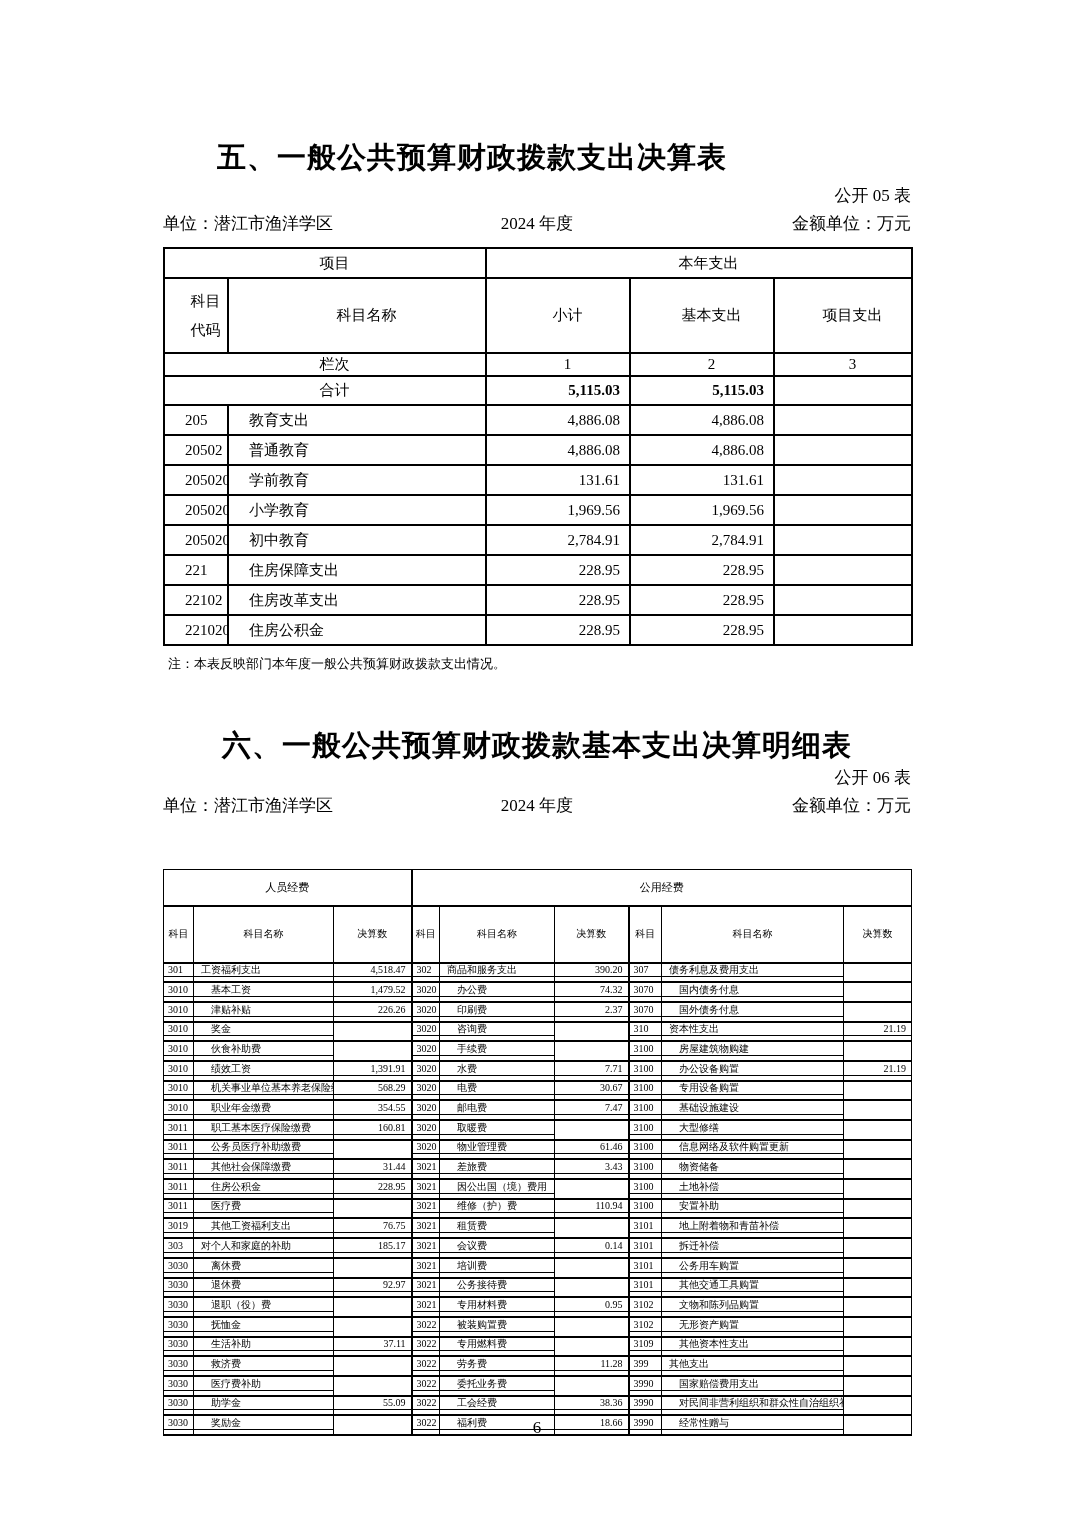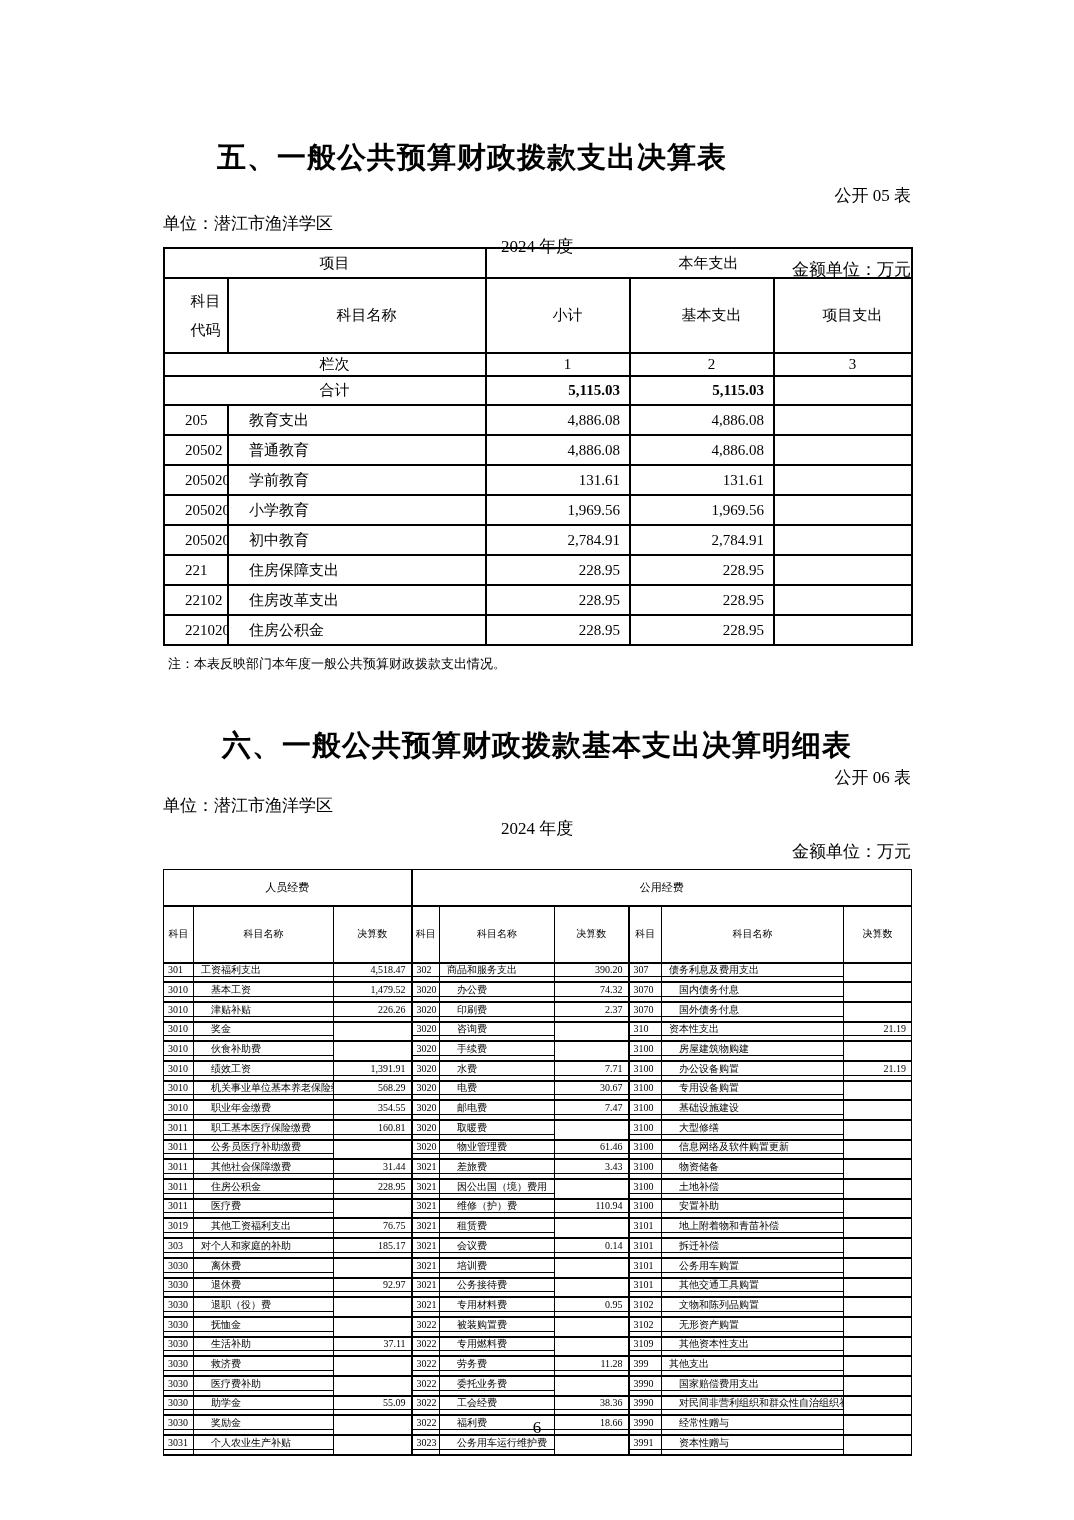--- a/index.html
+++ b/index.html
@@ -11,21 +11,21 @@
   .sect-title{
     left:163px;width:748px;text-align:center;
     font-family:"Liberation Sans","DejaVu Sans",sans-serif;
     font-weight:bold;font-size:29px;letter-spacing:1px;white-space:nowrap;
   }
   .title1{top:138px;padding-right:130px;box-sizing:border-box;}
   .title2{top:726px;}
   .pub-label{left:163px;width:748px;text-align:right;font-size:17px;}
   .pub1{top:184px;}
   .pub2{top:766px;}
-  .info-line{left:163px;width:748px;display:flex;font-size:17px;flex-direction:column;}
+  .info-line{left:163px;width:748px;display:flex;font-size:17px;}
   .info1{top:212px;}
   .info2{top:794px;}
   .info-line .unit{flex:1;text-align:left;}
   .info-line .year{flex:1;text-align:center;}
   .info-line .amt{flex:1;text-align:right;}
 
   
   table{border-collapse:collapse;table-layout:fixed;}
   .t5{left:163px;top:247px;width:748px;font-size:15px;}
   .t5 td{border:2px solid #000;overflow:hidden;white-space:nowrap;padding-left:20px;}
@@ -896,46 +896,17 @@
           <td class="gsep">
             <div class="ul cd">3990</div>
           </td>
           <td>
             <div class="ul nm sub">经常性赠与</div>
           </td>
           <td>
             <div class="vl"></div>
           </td>
         </tr>
-        <tr class="t6r">
-          <td>
-            <div class="ul cd">3031</div>
-          </td>
-          <td>
-            <div class="ul nm sub">个人农业生产补贴</div>
-          </td>
-          <td>
-            <div class="vl"></div>
-          </td>
-          <td class="gsep">
-            <div class="ul cd">3023</div>
-          </td>
-          <td>
-            <div class="ul nm sub">公务用车运行维护费</div>
-          </td>
-          <td>
-            <div class="vl"></div>
-          </td>
-          <td class="gsep">
-            <div class="ul cd">3991</div>
-          </td>
-          <td>
-            <div class="ul nm sub">资本性赠与</div>
-          </td>
-          <td>
-            <div class="vl"></div>
-          </td>
-        </tr>
       </tbody>
   </table>
 
   <div class="abs pagenum">6</div>
 </div>
 
 </body></html>

